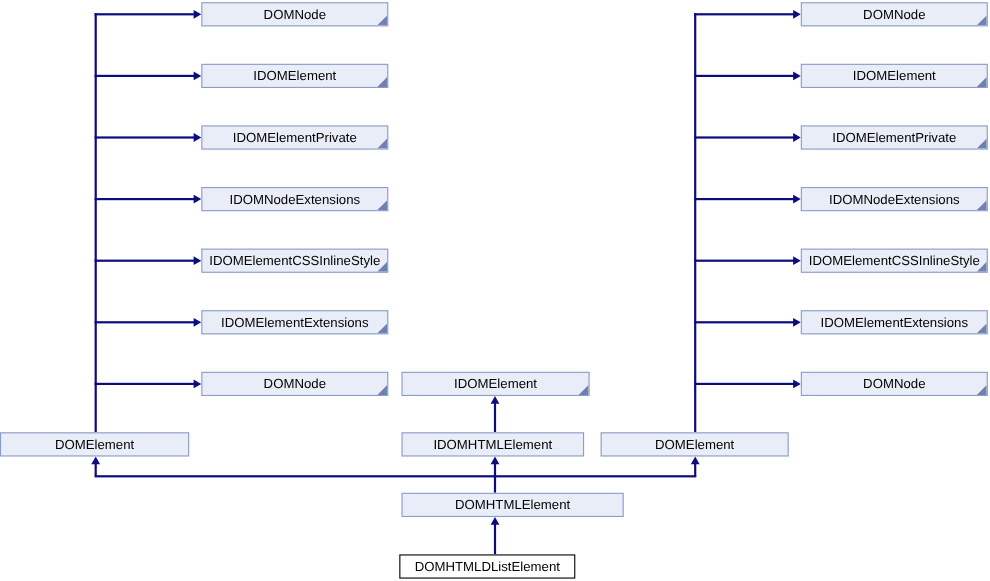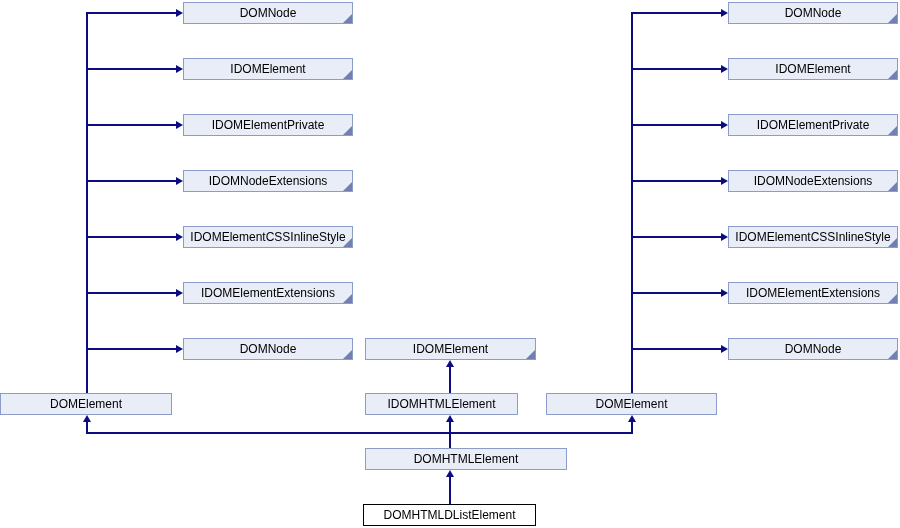--- a/index.html
+++ b/index.html
@@ -190,27 +190,27 @@
         <polygon points="9,0 9,9 0,9"></polygon>
       </svg>
   </div>
 
   <div class="node" style="left:365px;top:338px;width:171px">
     <span>IDOMElement</span>
     <svg class="corner" width="9" height="9">
         <polygon points="9,0 9,9 0,9"></polygon>
       </svg>
   </div>
-  <div class="node" style="left:365px;top:393px;width:153px">
+  <div class="node" style="left:365px;top:393px;width:166px">
     <span>IDOMHTMLElement</span>
   </div>
   <div class="node" style="left:365px;top:448px;width:202px">
     <span>DOMHTMLElement</span>
   </div>
-  <div class="node main" style="left:363px;top:504px;width:173px">
+  <div class="node main" style="left:363px;top:504px;width:160px">
     <span>DOMHTMLDListElement</span>
   </div>
 
   <div class="node" style="left:0px;top:393px;width:172px">
     <span>DOMElement</span>
   </div>
   <div class="node" style="left:546px;top:393px;width:171px">
     <span>DOMElement</span>
   </div>
 

